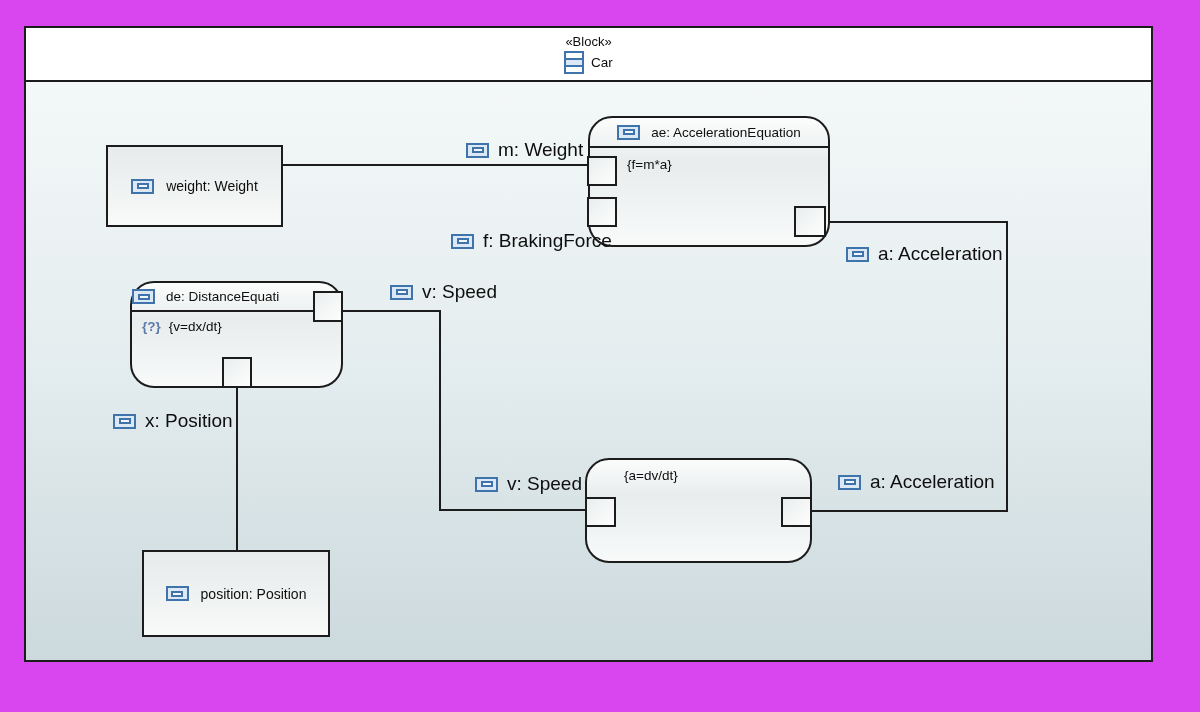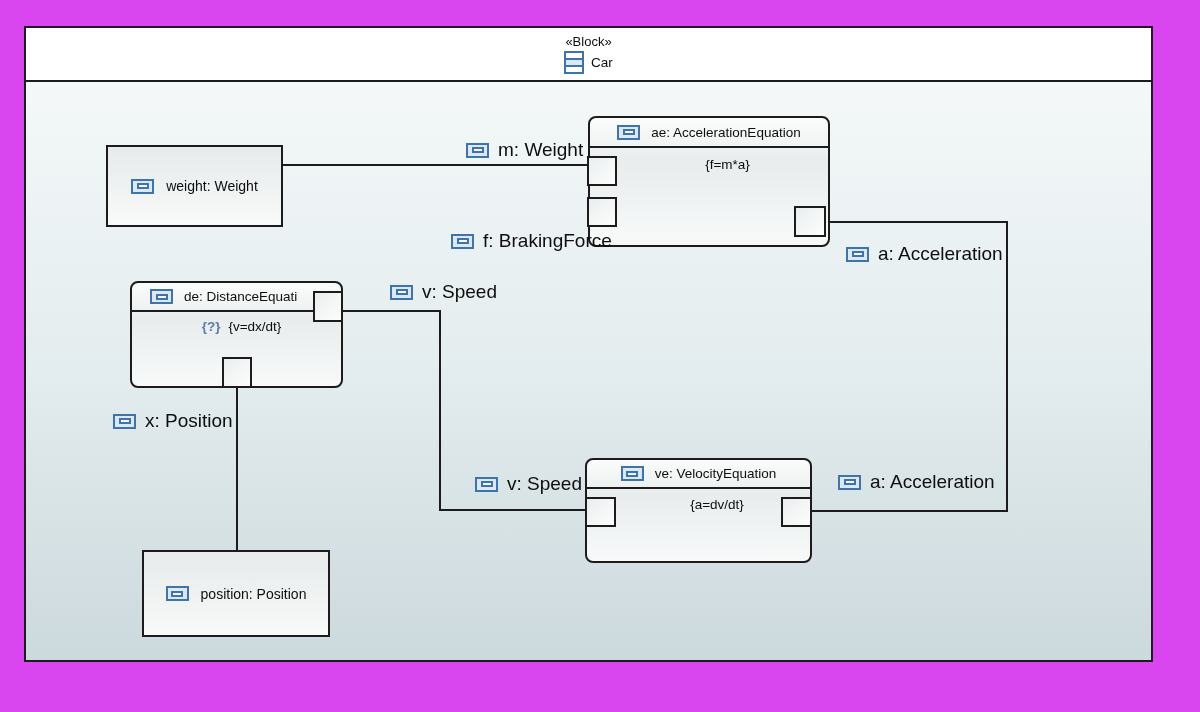--- a/index.html
+++ b/index.html
@@ -29,25 +29,25 @@
 
   
   .wire { position:absolute; background:#1c1c1c; }
 
   
   .part { position:absolute; border:2px solid #1c1c1c;
           background:linear-gradient(180deg,#e7ebec 0%,#eef1f1 45%,#f9fafa 100%);
           display:flex; align-items:center; justify-content:center; gap:12px; font-size:14px; }
 
   
-  .constraint { position:absolute; border:2px solid #1c1c1c; border-radius:8px;
+  .constraint { position:absolute; border:2px solid #1c1c1c; border-radius:24px;
                 background:linear-gradient(180deg,#fbfcfc 0%,#f0f3f3 22%,#e8eced 34%,#f8fafa 100%); }
   .constraint .head { display:flex; align-items:center; justify-content:center; gap:11px;
                       border-bottom:2px solid #1c1c1c; font-size:13.5px; white-space:nowrap; overflow:hidden; }
-  .constraint .body { display:flex; align-items:center; gap:8px; font-size:13.5px;justify-content:center; }
+  .constraint .body { display:flex; align-items:center; gap:8px; font-size:13.5px; }
   .badge { color:#5a7aa8; font-weight:700; font-size:13.5px; }
 
   
   .port { position:absolute; border:2px solid #1c1c1c;
           background:linear-gradient(135deg,#e9edee 0%,#f4f6f6 50%,#fcfdfd 100%); z-index:5; }
 
   
   .flabel { position:absolute; display:flex; align-items:center; gap:9px;
             font-size:19px; white-space:nowrap; z-index:4; }
 </style>
@@ -102,39 +102,33 @@
           <span></span>
         </span>
       <span>ae: AccelerationEquation</span>
     </div>
     <div class="body" style="padding:9px 0 0 37px;">
       <span>{f=m*a}</span>
     </div>
   </div>
 
   <div class="constraint" style="left:130px; top:281px; width:213px; height:107px;">
-    <div class="head" style="height:29px; justify-content:flex-start; padding-left:18px;">
+    <div class="head" style="height:29px; justify-content:flex-start; ">
       <span class="prop-icon">
           <span></span>
         </span>
       <span>de: DistanceEquati</span>
     </div>
     <div class="body" style="padding:7px 0 0 10px;">
       <span class="badge">{?}</span>
       <span>{v=dx/dt}</span>
     </div>
   </div>
 
   <div class="constraint" style="left:585px; top:458px; width:227px; height:105px;">
-    <div class="head" style="height:29px;">
-      <span class="prop-icon">
-          <span></span>
-        </span>
-      <span>ve: VelocityEquation</span>
-    </div>
     <div class="body" style="padding:8px 0 0 37px;">
       <span>{a=dv/dt}</span>
     </div>
   </div>
 
   <div class="port" style="left:587px; top:156px; width:30px; height:30px;"></div>
   <div class="port" style="left:587px; top:197px; width:30px; height:30px;"></div>
   <div class="port" style="left:794px; top:206px; width:32px; height:31px;"></div>
   <div class="port" style="left:313px; top:291px; width:30px; height:31px;"></div>
   <div class="port" style="left:222px; top:357px; width:30px; height:31px;"></div>

